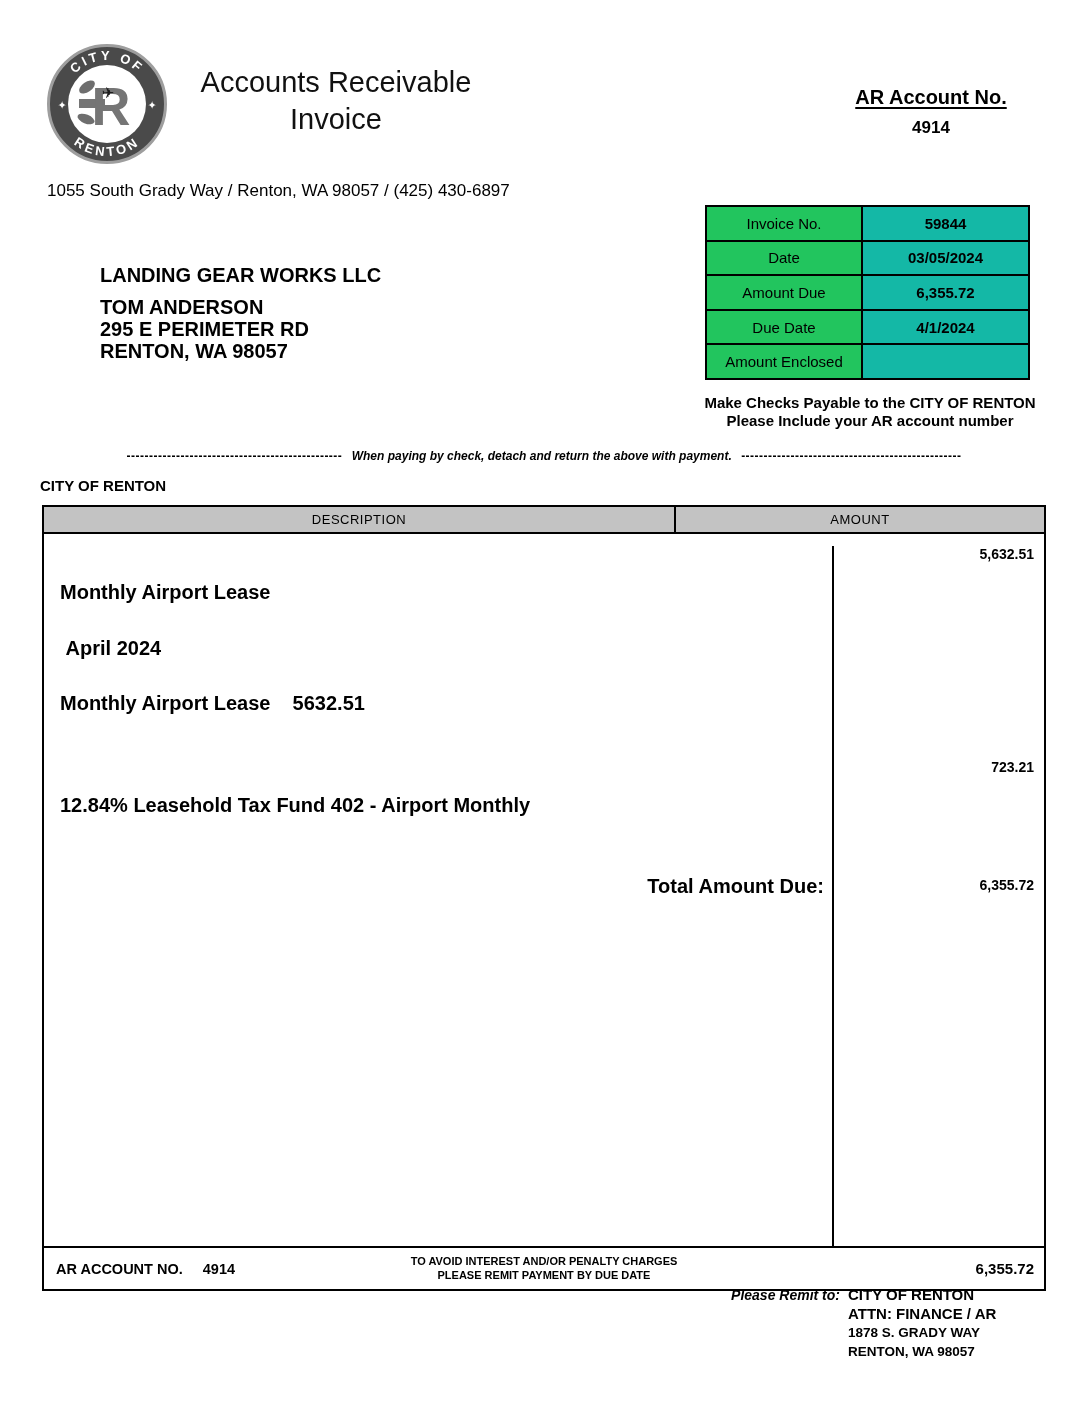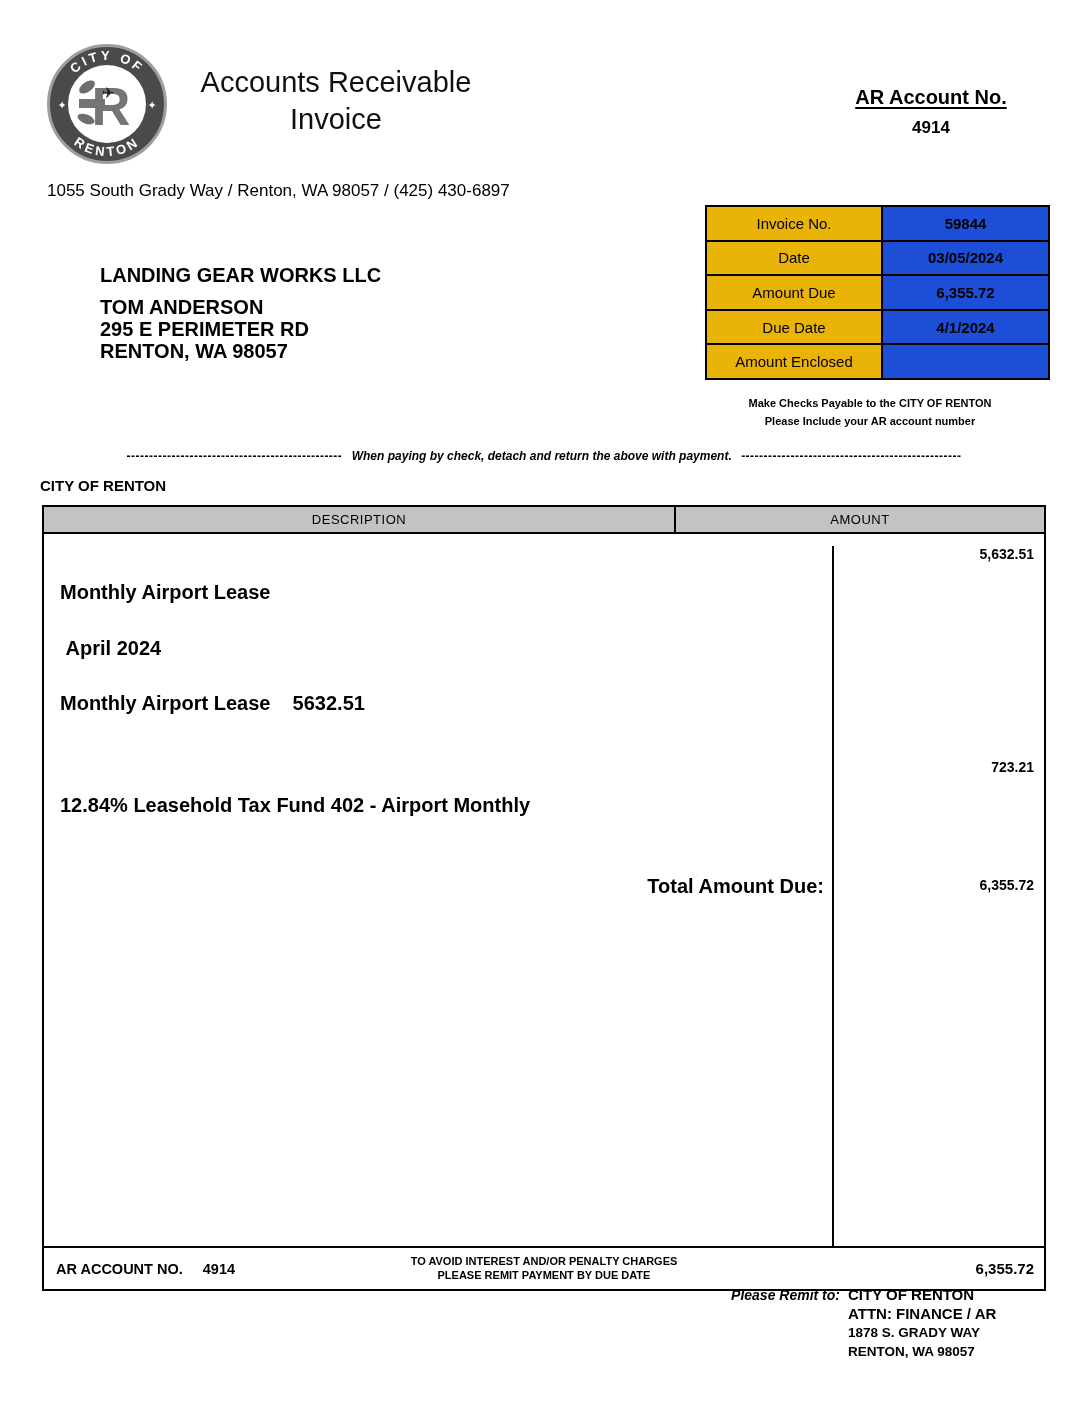--- a/index.html
+++ b/index.html
@@ -21,24 +21,24 @@
   .address-line { position:absolute; left:47px; top:181px; font-size:17px; }
 
   
   .customer-block { position:absolute; left:100px; top:264px; font-weight:bold; font-size:20px; }
   .customer-name { margin-bottom:9px; }
   .customer-line { line-height:22px; }
 
   
   .summary-table { position:absolute; left:705px; top:205px; border-collapse:collapse; }
   .summary-table td { border:2px solid #000; height:34.6px; text-align:center; font-size:15px; }
-  .summary-table td.lbl { width:176px; background:#eab308; }
-  .summary-table td.val { width:167px; background:#1d4ed8; font-weight:bold; }
+  .summary-table td.lbl { width:156px; background:#22c55e; }
+  .summary-table td.val { width:167px; background:#14b8a6; font-weight:bold; }
   .checks-note { position:absolute; left:700px; top:394px; width:340px; text-align:center;
-                 font-size:11px; font-weight:bold; line-height:18px; }
+                 font-size:15px; font-weight:bold; line-height:18px; }
 
   
   .detach-line { position:absolute; left:0; top:449px; width:1088px; text-align:center;
                  font-size:12px; white-space:nowrap; }
   .detach-line .dashes { letter-spacing:0.5px; font-weight:bold; }
   .detach-line .detach-text { font-weight:bold; font-style:italic; padding:0 6px; }
 
   .section-title { position:absolute; left:40px; top:477px; font-size:15px; font-weight:bold; }
 
   

